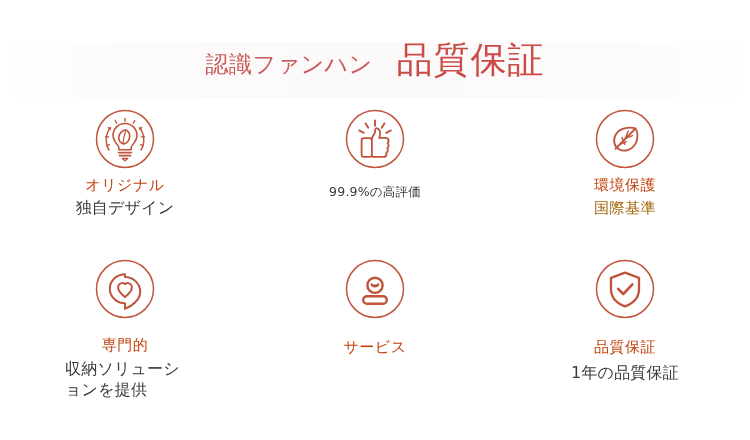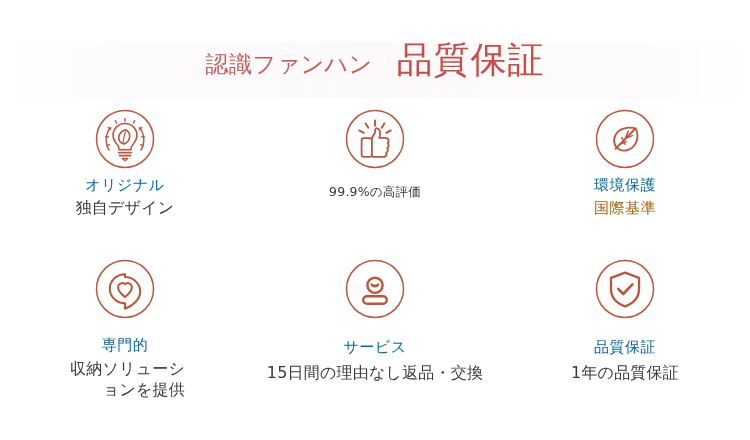--- a/index.html
+++ b/index.html
@@ -90,21 +90,21 @@
   }
   .icon-box svg { display: block; }
 
   .labels {
     margin-top: 6px;
     text-align: center;
     line-height: 1.25;
   }
   .label-main {
     font-size: 15px;
-    color: #0369a1;
+    color: #c2410c;
     letter-spacing: 0.5px;
     white-space: nowrap;
   }
   .label-sub {
     font-size: 16px;
     color: #3a3a3a;
     margin-top: 3px;
     letter-spacing: 0.2px;
   }
 
@@ -122,21 +122,21 @@
     font-size: 15px;
     color: #a16207;
     margin-top: 4px;
     letter-spacing: 0.5px;
   }
   
   .cell-wrap .label-sub {
     width: 120px;
     margin-left: auto;
     margin-right: auto;
-    text-align: right;
+    text-align: left;
     line-height: 1.35;
   }
   .cell-bl .labels { margin-top: 4px; }
   .cell-bc .label-sub { margin-top: 6px; }
   .cell-br .label-sub { margin-top: 6px; }
 </style>
 </head>
 <body>
 
 <div class="banner">
@@ -256,21 +256,20 @@
 
             <circle cx="31" cy="27.3" r="7.6" stroke-width="2.4"></circle>
 
             <path d="M27.7 26.4 c0.9 2.6 5.6 2.6 6.5 0" stroke-width="2.2" fill="#c0543a"></path>
 
             <rect x="19.2" y="38.2" width="23.6" height="7.6" rx="3.8" stroke-width="2.4"></rect>
           </svg>
         </div>
         <div class="labels">
           <div class="label-main">サービス</div>
-          <div class="label-sub">15日間の理由なし返品・交換</div>
         </div>
       </div>
 
       <div class="cell cell-br">
         <div class="icon-box">
           <svg width="62" height="62" viewBox="0 0 62 62" fill="none" stroke="#c0543a" stroke-width="1.8" stroke-linecap="round" stroke-linejoin="round">
             <circle cx="31" cy="31" r="28.5" stroke-width="1.5"></circle>
 
             <path d="M31 14.6 l14 5.2 v11.4 c0 8.2-5.9 14.1-14 17.2 -8.1-3.1-14-9-14-17.2 V19.8 z" stroke-width="2.3"></path>
 

